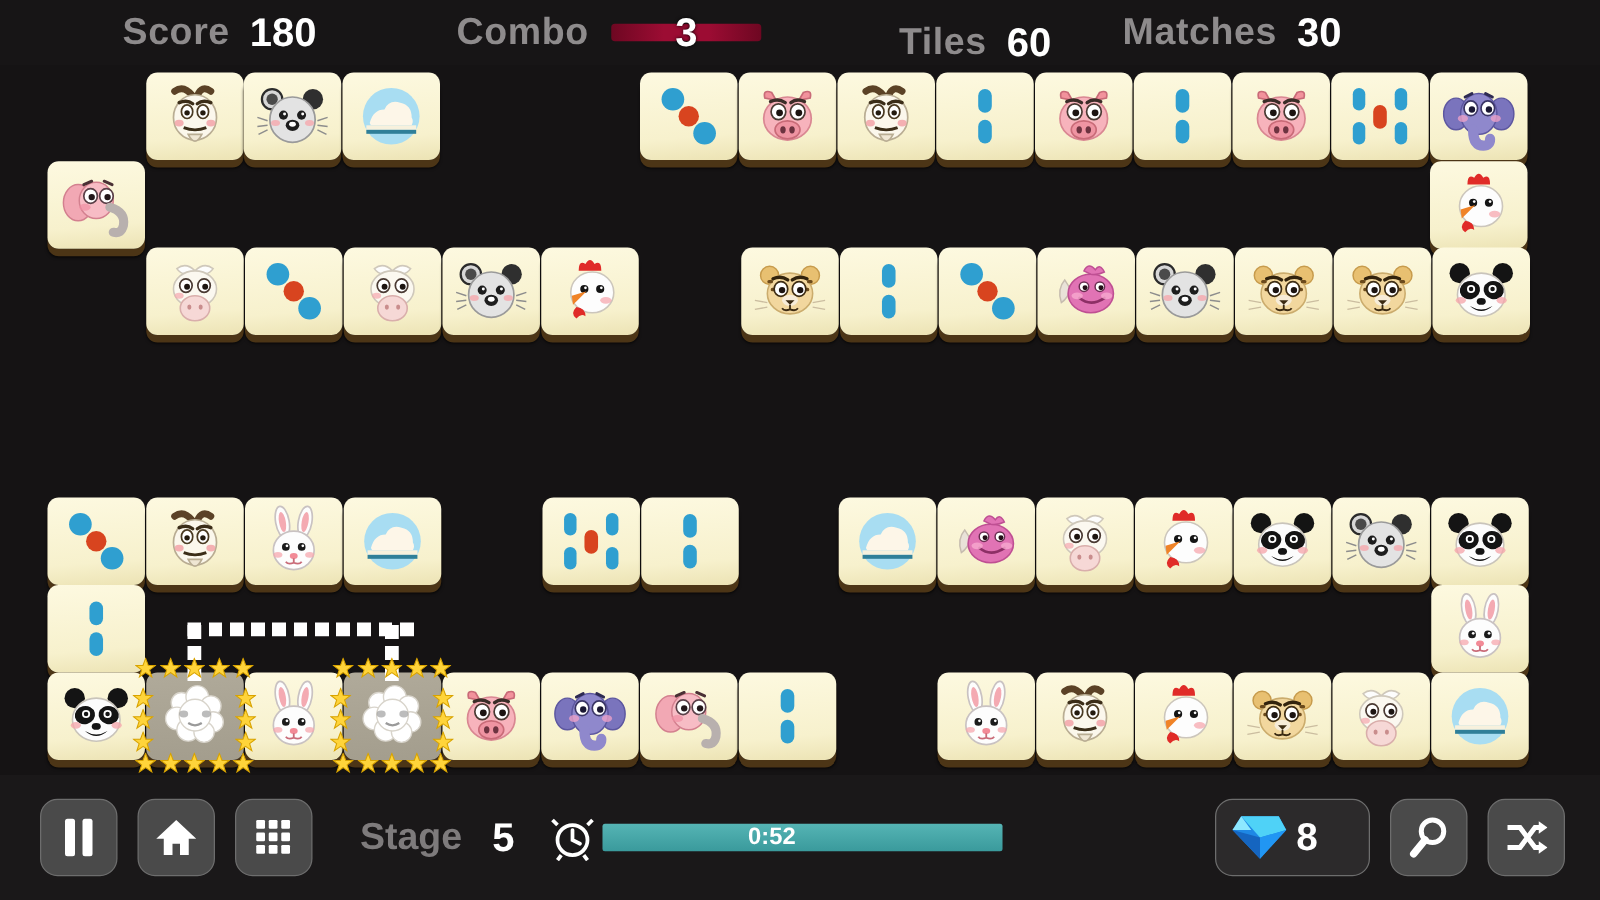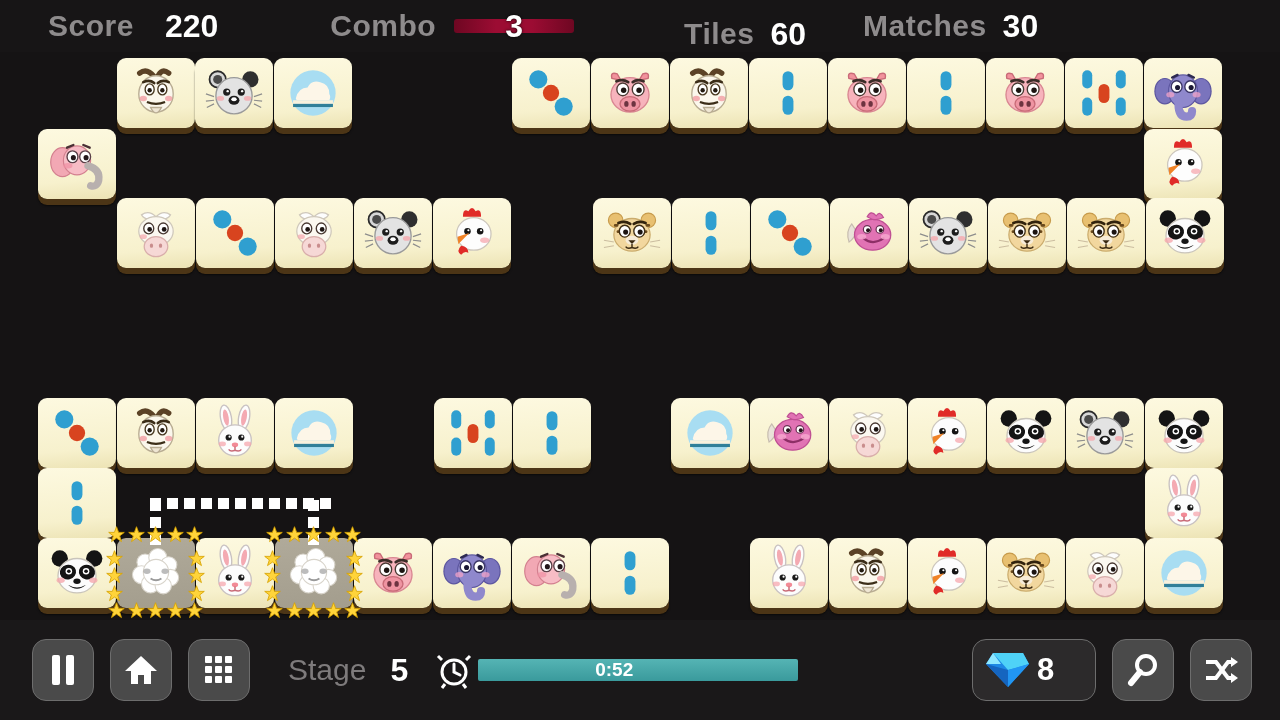--- a/index.html
+++ b/index.html
@@ -29,21 +29,21 @@
     font-size: 30px;
     font-weight: bold;
     letter-spacing: 0.5px;
   }
   .hud-value {
     color: #ffffff;
     font-size: 32px;
     font-weight: bold;
     margin-left: 16px;
   }
-  #stat-score  { margin-left: 48px; gap: 15px; }
+  #stat-score  { margin-left: 98px; }
   #stat-combo  { margin-left: 112px; text-align: center; }
   #stat-tiles  { margin-left: 110px; margin-top: 16px; }
   #stat-matches{ margin-left: 57px; }
 
   .combo-wrap {
     position: relative;
     margin-left: 18px;
     width: 120px;
     height: 38px;
     display: flex;
@@ -123,21 +123,21 @@
     display: flex;
     align-items: center;
     justify-content: center;
     color: #fff;
   }
   .btn-sq { width: 62px; height: 62px; }
   #btn-pause { margin-left: 32px; }
   #btn-home  { margin-left: 16px; }
   #btn-grid  { margin-left: 16px; }
 
-  .stage-label { color:#7e7b7c; font-size:30px; font-weight:normal; margin-left:38px; }
+  .stage-label { color:#7e7b7c; font-size:30px; font-weight:bold; margin-left:38px; }
   .stage-num   { color:#ffffff; font-size:32px; font-weight:bold; margin-left:24px; }
 
   #clock-icon { margin-left: 28px; }
 
   .timer-track {
     position: relative;
     width: 320px; height: 22px;
     margin-left: 6px;
     background: #221f20;
     border-radius: 2px;
@@ -166,21 +166,21 @@
   .gem-count { color:#fff; font-size:31px; font-weight:bold; }
   #btn-hint    { margin-left: 16px; }
   #btn-shuffle { margin-left: 16px; margin-right: 28px; }
 </style>
 </head>
 <body>
 
 <div id="hud">
   <div class="hud-stat" id="stat-score">
     <span class="hud-label">Score</span>
-    <span class="hud-value">220</span>
+    <span class="hud-value">180</span>
   </div>
 
   <div class="hud-stat" id="stat-combo">
     <span class="hud-label">Combo</span>
     <span class="combo-wrap">
       <span class="combo-bar"></span>
       <span class="combo-num">3</span>
     </span>
   </div>
 

